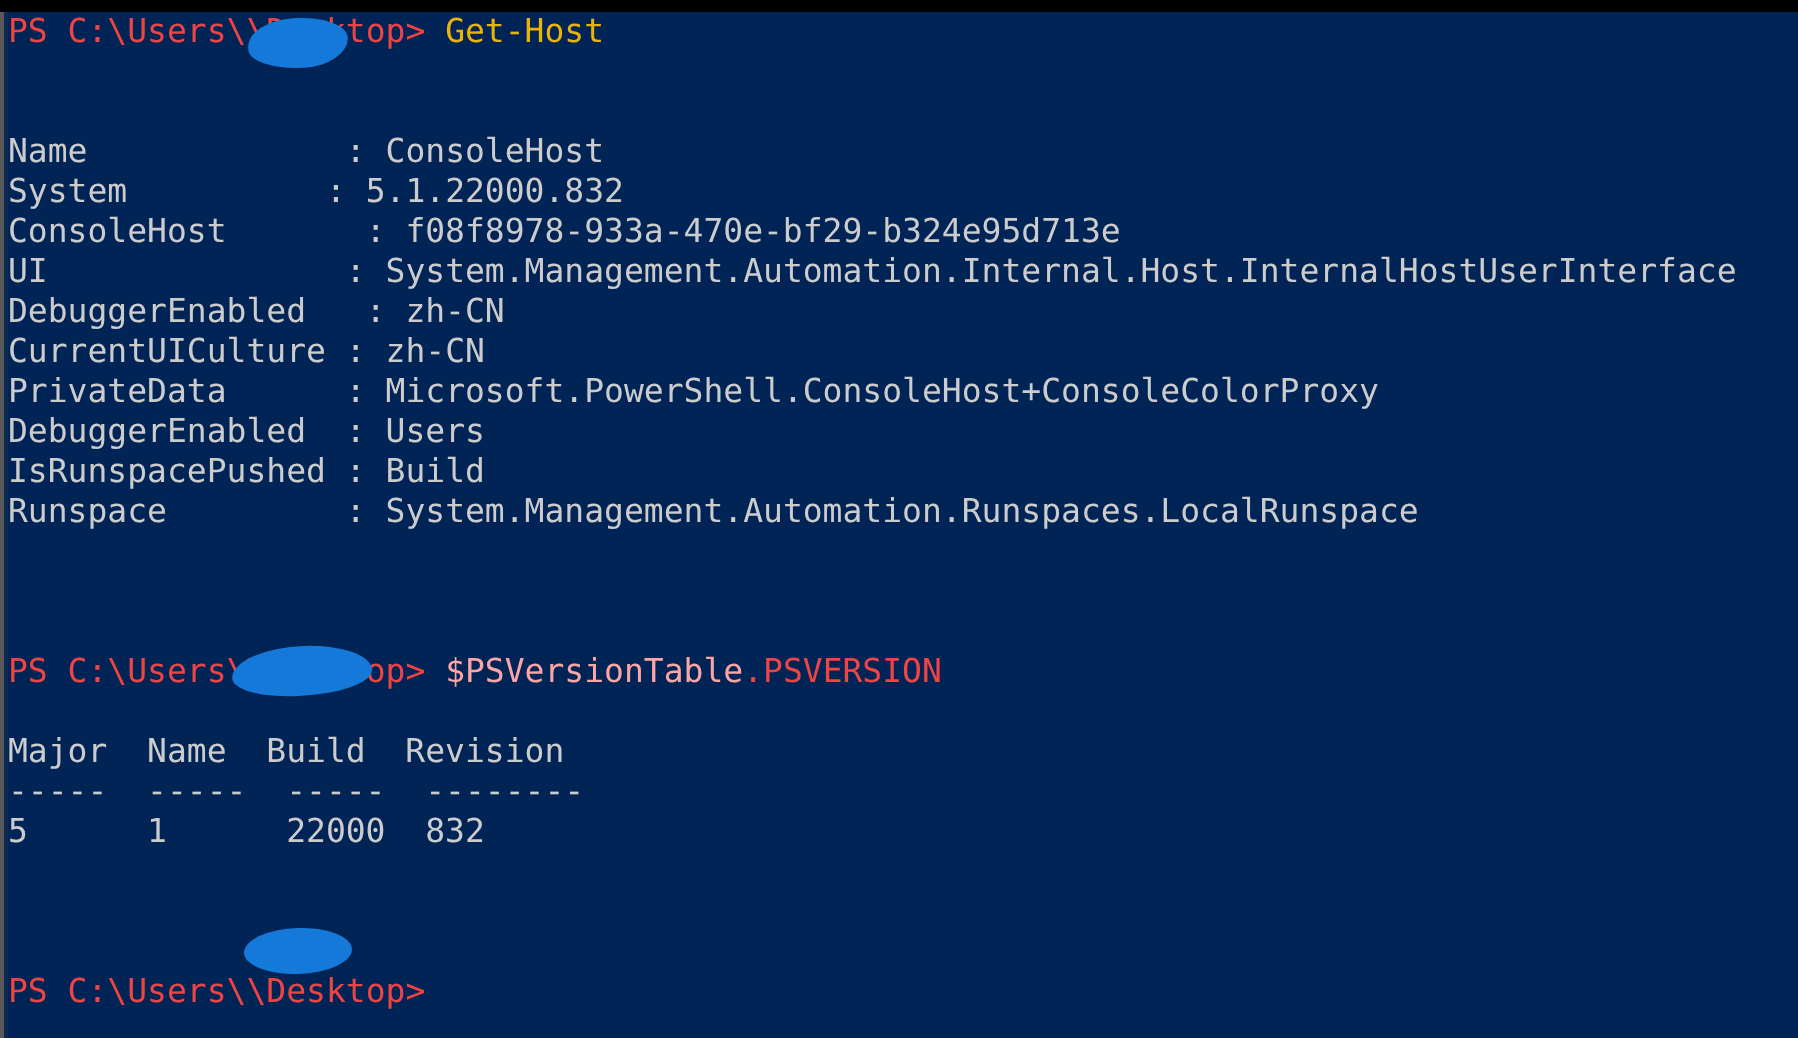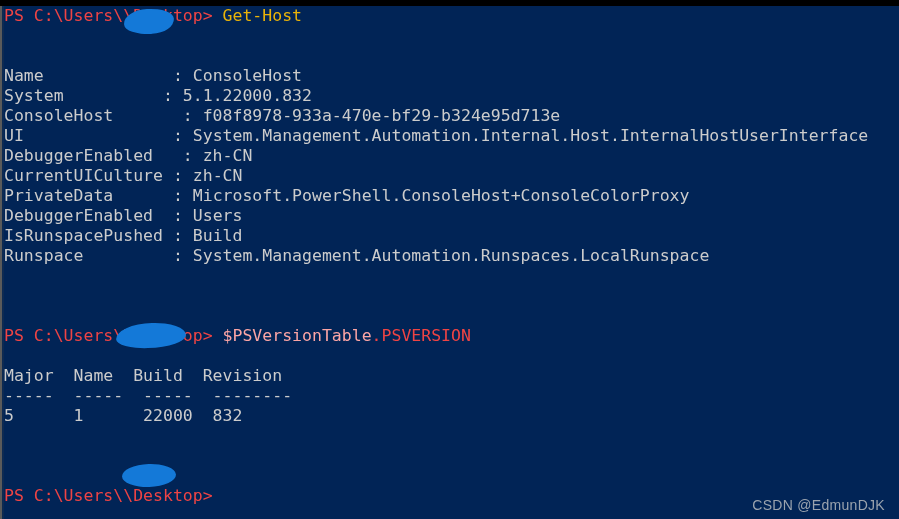--- a/index.html
+++ b/index.html
@@ -157,15 +157,14 @@
 <span class="line">5      1      22000  832</span>
 <span class="line blank"> </span>
 <span class="line blank"> </span>
 <span class="line blank"> </span>
 <span class="line"><span class="c-white">PS C:\Users\</span><span class="c-white"></span><span class="c-white">\Desktop&gt;</span></span></pre>
 
     <div class="redaction-blob" id="redaction-blob-1"></div>
     <div class="redaction-blob" id="redaction-blob-2"></div>
     <div class="redaction-blob" id="redaction-blob-3"></div>
 
-    <div id="watermark">CSDN @EdmunDJK</div>
   </div>
 </div>
 
 </body></html>

